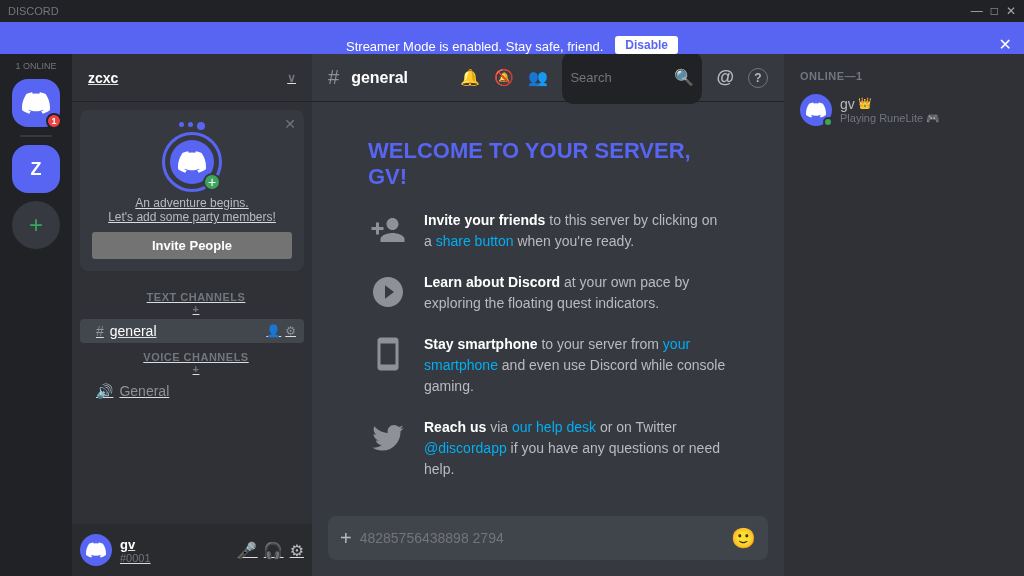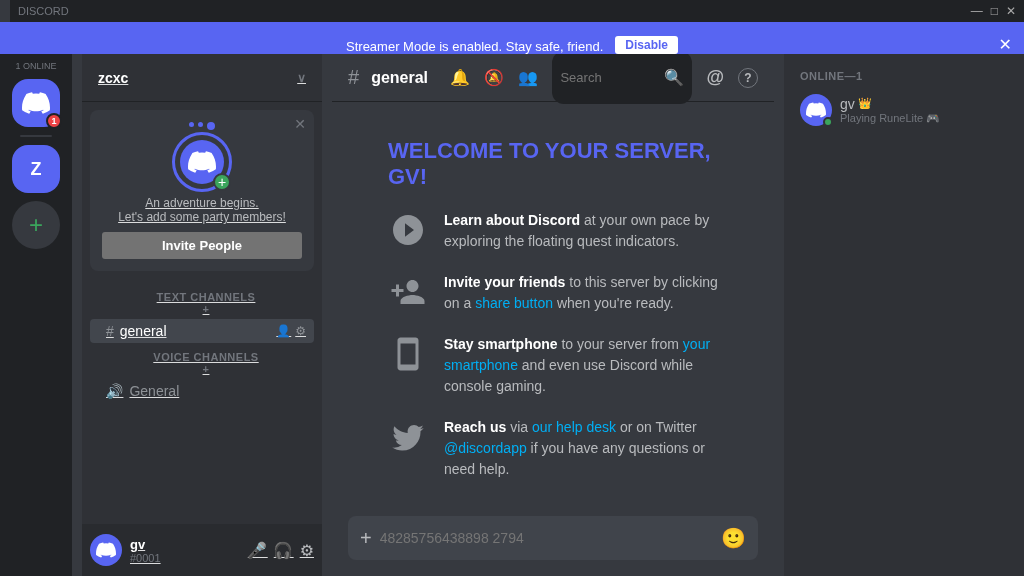--- a/index.html
+++ b/index.html
@@ -8,21 +8,20 @@
     
     #titlebar {
       height: 22px;
       background: #202225;
       display: flex;
       align-items: center;
       justify-content: space-between;
       padding: 0 8px;
       font-size: 11px;
       color: #72767d;
-      margin-left: 10px;
       -webkit-app-region: drag;
     }
     #titlebar .controls { display: flex; gap: 8px; font-size: 12px; }
     #titlebar .ctrl-btn { cursor: pointer; color: #aaa; }
 
     
     #streamer-banner {
       height: 32px;
       background: #5865f2;
       display: flex;
@@ -48,21 +47,20 @@
       right: 12px;
       cursor: pointer;
       font-size: 16px;
       color: #fff;
     }
 
     
     #app {
       display: flex;
       height: calc(576px - 22px - 32px);
-      gap: 10px;
     }
 
     
     #server-sidebar {
       width: 72px;
       background: #202225;
       display: flex;
       flex-direction: column;
       align-items: center;
       padding: 8px 0;
@@ -570,40 +568,40 @@
     </div>
 
     <div id="chat-area">
 
       <div id="welcome-content">
         <h1>WELCOME TO YOUR SERVER, GV!</h1>
 
         <div class="welcome-item">
           <div class="wi-icon">
             <svg width="36" height="36" viewBox="0 0 24 24" fill="#8e9297">
-              <path d="M12 2C6.48 2 2 6.48 2 12s4.48 10 10 10 10-4.48 10-10S17.52 2 12 2zm-2 14.5v-9l6 4.5-6 4.5z"></path>
-            </svg>
-          </div>
-          <div class="wi-text">
-            <span class="bold">Learn about Discord</span>
-            <span> at your own pace by exploring the floating quest indicators.</span>
-          </div>
-        </div>
-
-        <div class="welcome-item">
-          <div class="wi-icon">
-            <svg width="36" height="36" viewBox="0 0 24 24" fill="#8e9297">
               <path d="M15 12c2.21 0 4-1.79 4-4s-1.79-4-4-4-4 1.79-4 4 1.79 4 4 4zm-9-2V7H4v3H1v2h3v3h2v-3h3v-2H6zm9 4c-2.67 0-8 1.34-8 4v2h16v-2c0-2.66-5.33-4-8-4z"></path>
             </svg>
           </div>
           <div class="wi-text">
             <span class="bold">Invite your friends</span>
             <span> to this server by clicking on a </span>
             <a href="#">share button</a>
             <span> when you're ready.</span>
+          </div>
+        </div>
+
+        <div class="welcome-item">
+          <div class="wi-icon">
+            <svg width="36" height="36" viewBox="0 0 24 24" fill="#8e9297">
+              <path d="M12 2C6.48 2 2 6.48 2 12s4.48 10 10 10 10-4.48 10-10S17.52 2 12 2zm-2 14.5v-9l6 4.5-6 4.5z"></path>
+            </svg>
+          </div>
+          <div class="wi-text">
+            <span class="bold">Learn about Discord</span>
+            <span> at your own pace by exploring the floating quest indicators.</span>
           </div>
         </div>
 
         <div class="welcome-item">
           <div class="wi-icon">
             <svg width="36" height="36" viewBox="0 0 24 24" fill="#8e9297">
               <path d="M17 1.01L7 1c-1.1 0-2 .9-2 2v18c0 1.1.9 2 2 2h10c1.1 0 2-.9 2-2V3c0-1.1-.9-1.99-2-1.99zM17 19H7V5h10v14z"></path>
             </svg>
           </div>
           <div class="wi-text">

